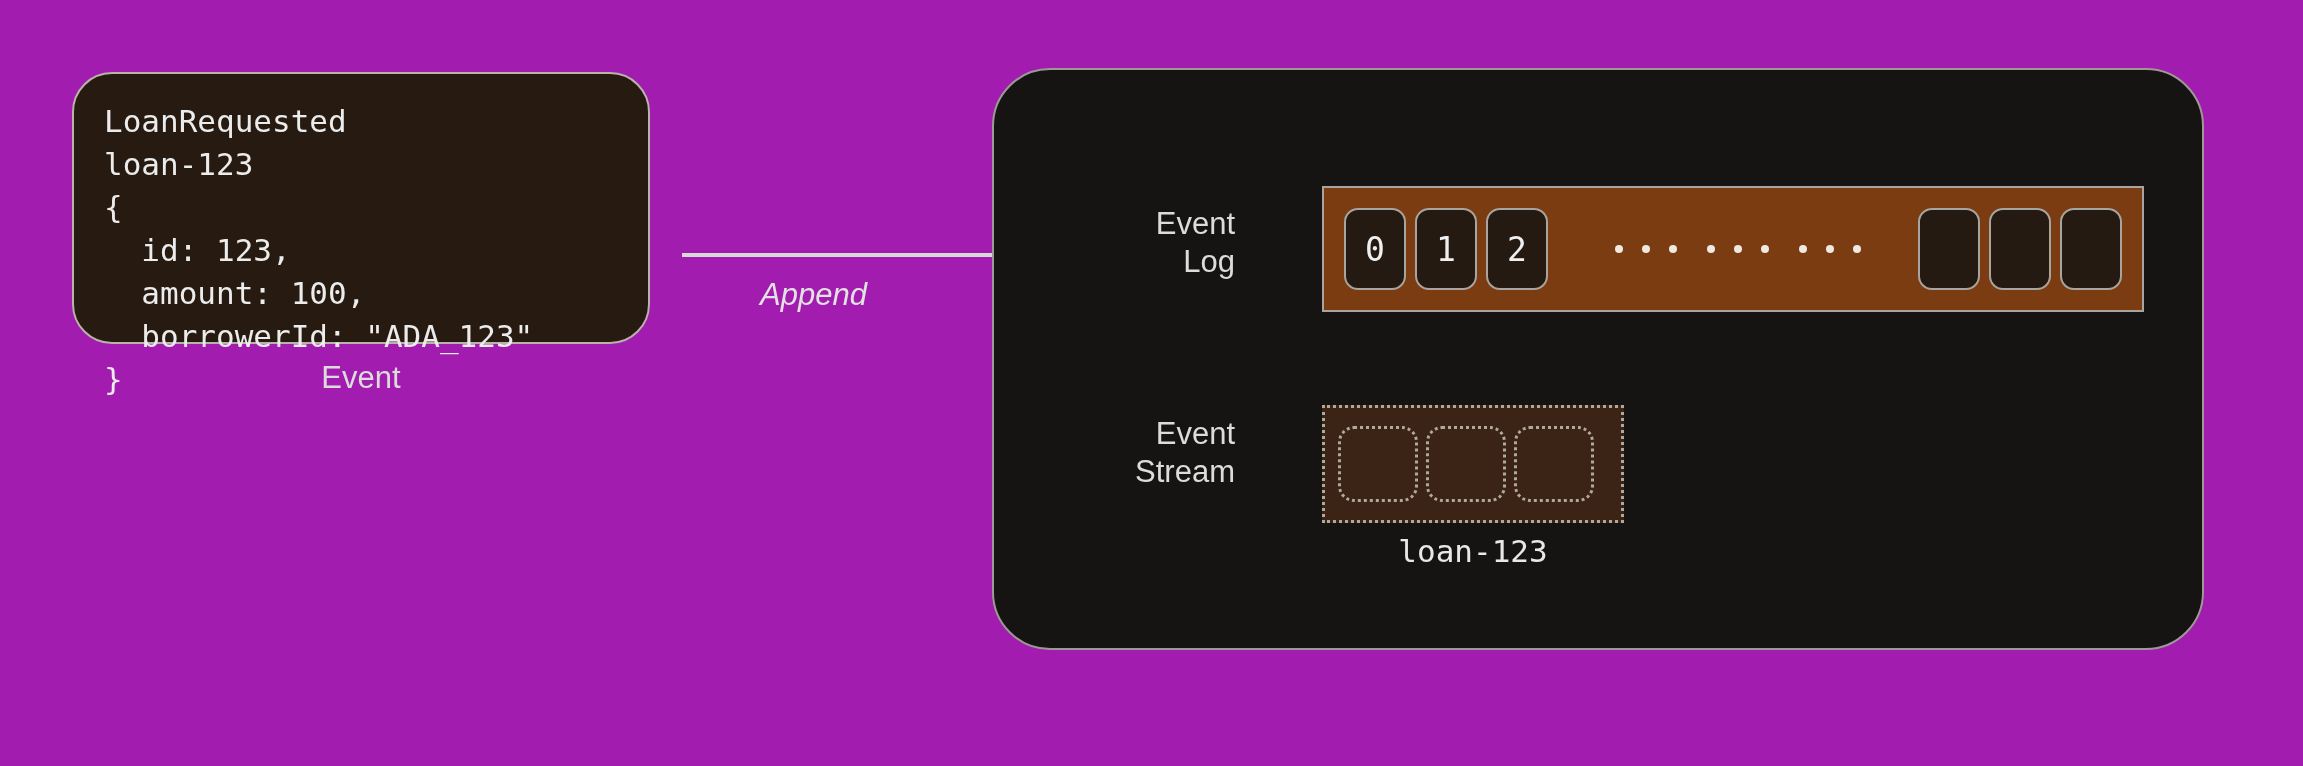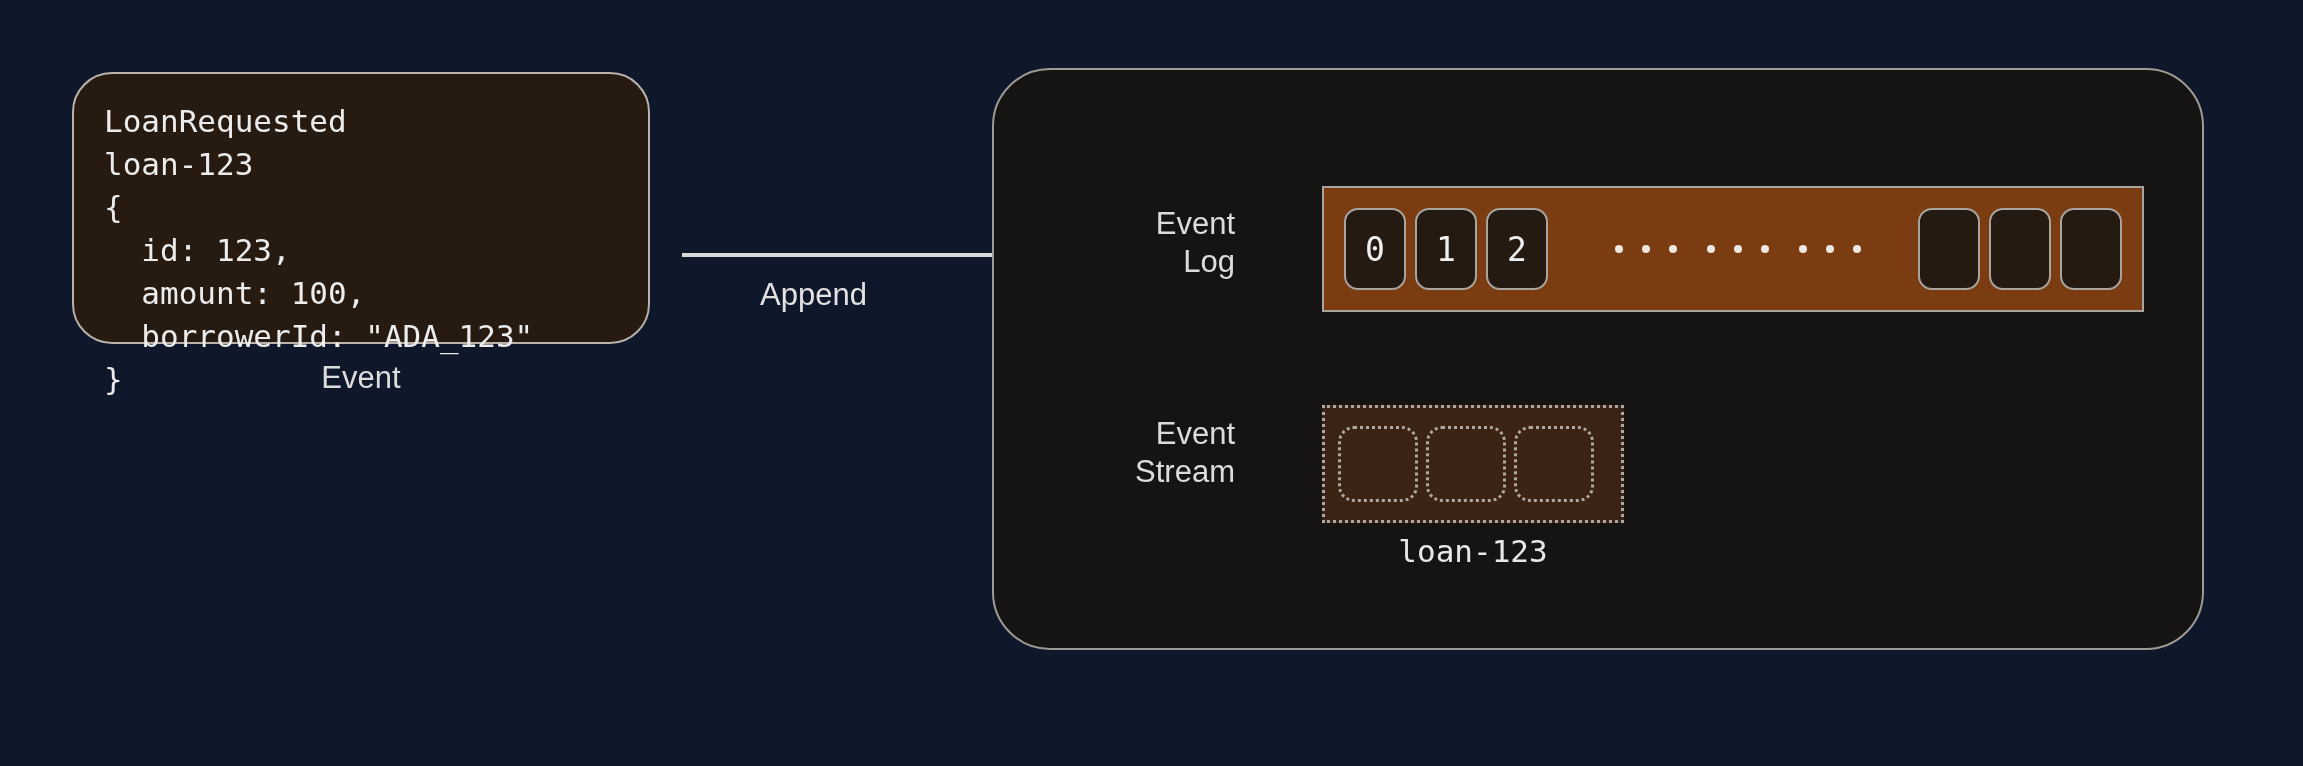--- a/index.html
+++ b/index.html
@@ -2,21 +2,21 @@
 <html><head>
 <meta charset="utf-8">
 <style>
   * { margin:0; padding:0; box-sizing:border-box; }
   html, body {
     width:2303px; height:766px;
     background:#000000;
     overflow:hidden;
     font-family:"Liberation Sans", sans-serif;
   }
-  #stage { position:relative; width:2303px; height:766px; background:#0f172a; }
+  #stage { position:relative; width:2303px; height:766px; background:#a21caf; }
 
   
   .event-card {
     position:absolute; left:72px; top:72px;
     width:578px; height:272px;
     background:#261a11;
     border:2px solid #b9b3ab;
     border-radius:40px;
     padding:26px 30px 0 30px;
   }
@@ -39,20 +39,21 @@
   .cap-event { left:0; top:360px; width:722px; text-align:center; }
 
   
   .arrow-svg { position:absolute; left:0; top:0; width:2303px; height:766px; pointer-events:none; }
 
   .append-label {
     position:absolute; left:760px; top:277px;
     font-size:31px; color:#e2e2e2;
     font-family:"Liberation Sans", sans-serif;
     white-space:nowrap;
+    font-style:italic;
   }
 
   
   .esdb {
     position:absolute; left:992px; top:68px;
     width:1212px; height:582px;
     background:#161412;
     border:2px solid #9d9a96;
     border-radius:58px;
   }

